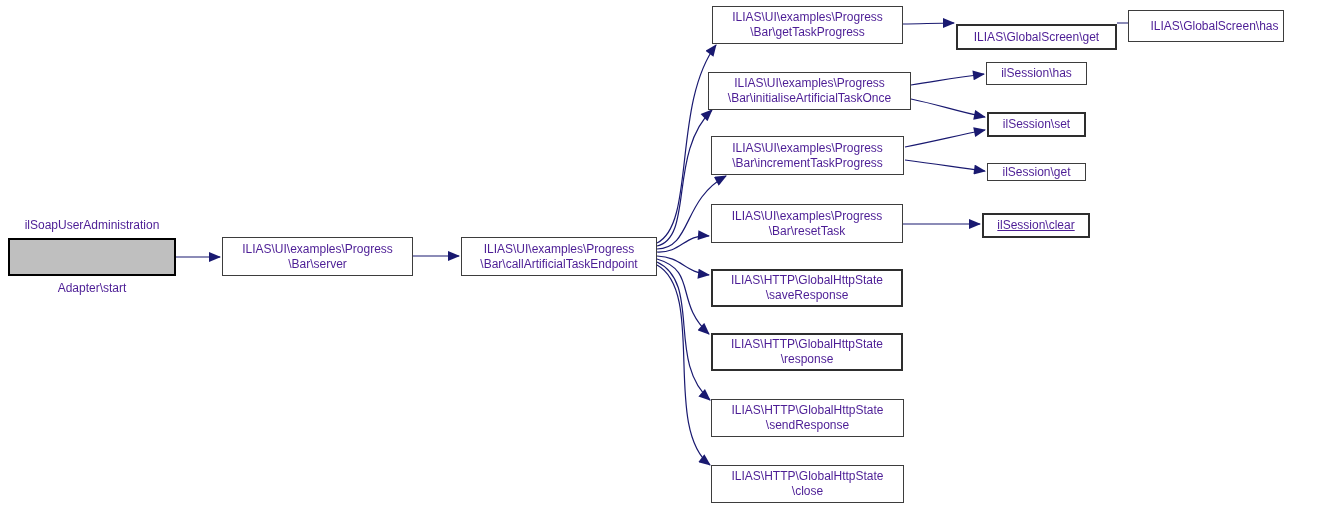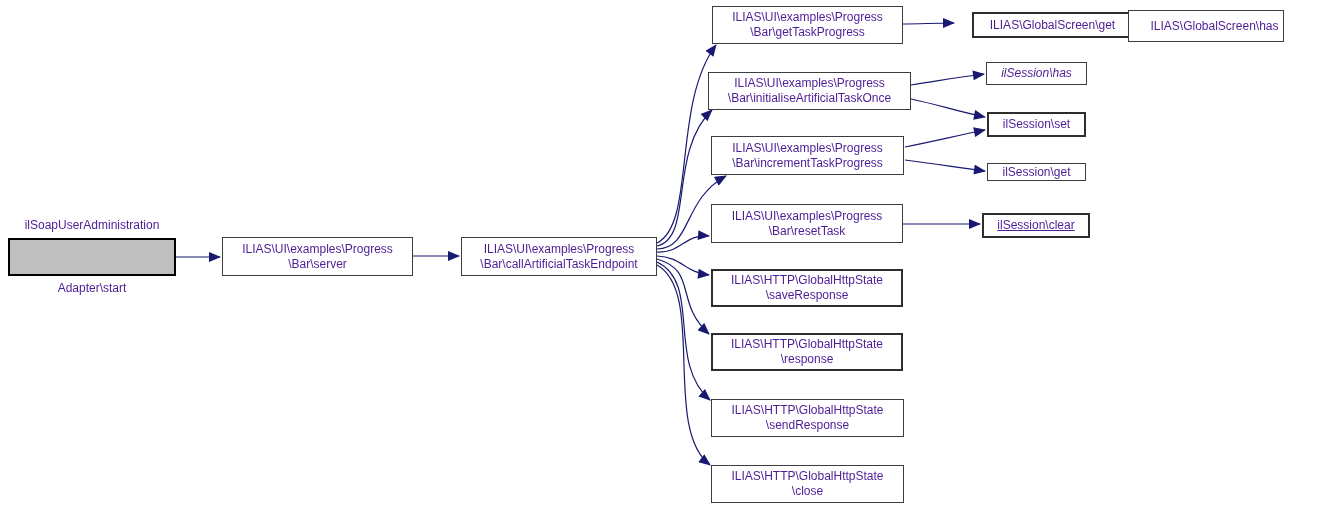--- a/index.html
+++ b/index.html
@@ -135,29 +135,29 @@
   <div class="node" style="left:711px; top:399px; width:193px; height:38px;">
     <span>ILIAS\HTTP\GlobalHttpState</span>
     <span>\sendResponse</span>
   </div>
 
   <div class="node" style="left:711px; top:465px; width:193px; height:38px;">
     <span>ILIAS\HTTP\GlobalHttpState</span>
     <span>\close</span>
   </div>
 
-  <div class="node thick" style="left:956px; top:12px; width:161px; height:26px;margin-left:16px;">
+  <div class="node thick" style="left:956px; top:24px; width:161px; height:26px;">
     <span>ILIAS\GlobalScreen\get</span>
   </div>
 
   <div class="node" style="left:1128px; top:10px; width:156px; height:32px;padding-left:17px;">
     <span>ILIAS\GlobalScreen\has</span>
   </div>
 
-  <div class="node" style="left:986px; top:62px; width:101px; height:23px;font-style:italic;">
+  <div class="node" style="left:986px; top:62px; width:101px; height:23px;">
     <span>ilSession\has</span>
   </div>
 
   <div class="node thick" style="left:987px; top:112px; width:99px; height:25px;">
     <span>ilSession\set</span>
   </div>
 
   <div class="node" style="left:987px; top:163px; width:99px; height:18px;">
     <span>ilSession\get</span>
   </div>

